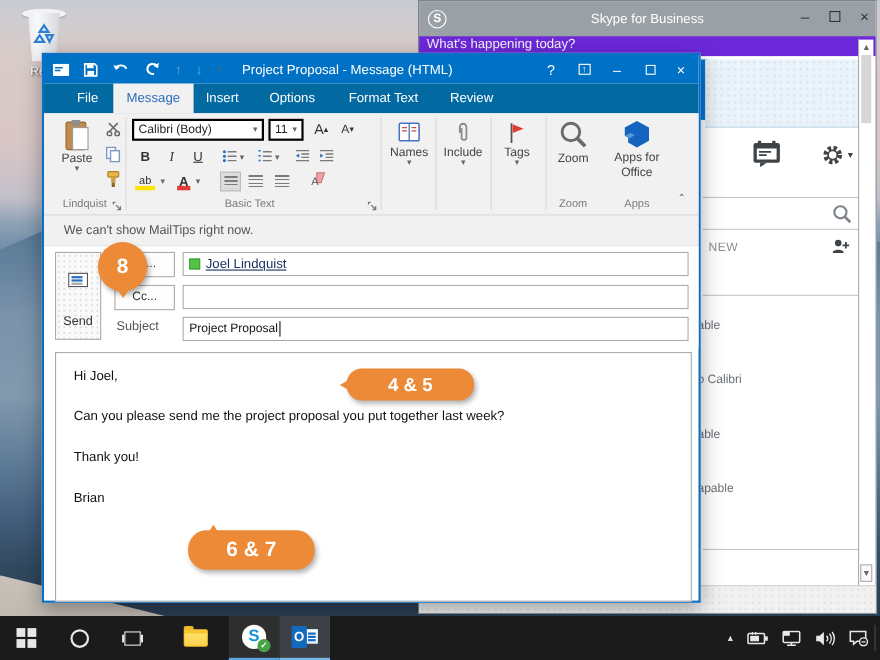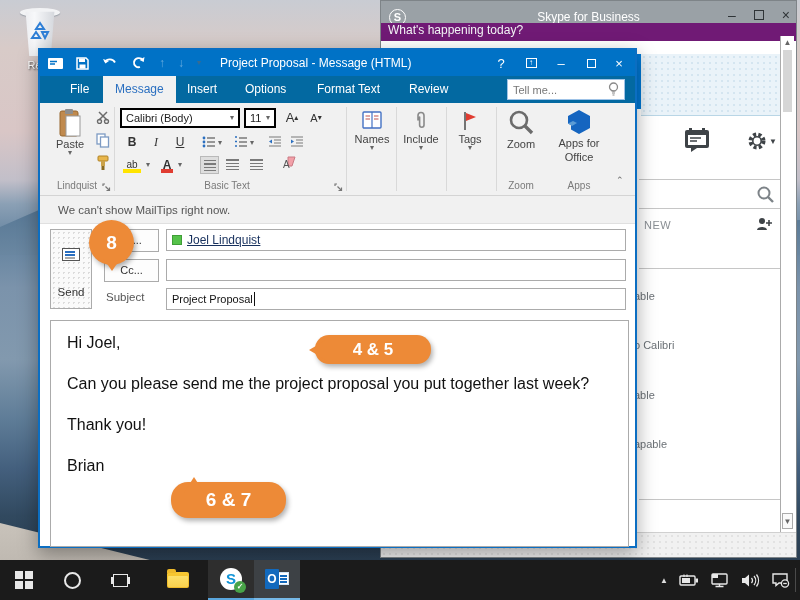--- a/index.html
+++ b/index.html
@@ -27,21 +27,21 @@
   .bin-label { position:absolute; left:-6px; top:53px; width:60px; color:#fff; font-size:11px; text-shadow:1px 1px 2px #333; }
 
   
   #skype { left:380px; top:0; width:417px; height:558px; z-index:10; background:#fff; border:1px solid #7e8488; }
   .sk-titlebar { position:absolute; left:0; top:0; right:0; height:35px; background:#9aa1a6; }
   .sk-ic { position:absolute; left:8px; top:8px; width:17px; height:17px; border:1.5px solid #fff; border-radius:50%; color:#fff; font-size:11px; line-height:14px; text-align:center; font-weight:bold; }
   .sk-title { position:absolute; left:0; right:0; top:9px; text-align:center; color:#fff; font-size:12px; }
   .sk-controls { position:absolute; right:6px; top:6px; display:flex; gap:18px; color:#2f3437; font-size:14px; }
   .sk-controls span { cursor:default; }
   .sk-box { display:inline-block; width:10px; height:10px; border:1.5px solid #2f3437; margin-top:3px; }
-  .sk-status { position:absolute; left:0; top:22px; right:0; height:18px; background:#701a75; color:#f2f4f5; font-size:12px; padding-left:7px; }
+  .sk-status { position:absolute; left:0; top:32px; right:0; height:18px; background:#6d28d9; color:#f2f4f5; font-size:12px; padding-left:7px; }
   .sk-blue { position:absolute; left:0; top:53px; width:262px; height:55px; background:#0078d4; }
   .sk-banner { position:absolute; left:260px; top:53px; width:142px; height:62px; background:#eaf3f9;
     background-image:radial-gradient(circle,#d4e5f0 1px,transparent 1px); background-size:6px 6px;
     border-bottom:1px solid #b9d6e6; }
   .sk-divider { position:absolute; left:258px; width:144px; height:1px; background:#c6c6c6; }
   .sk-new { color:#8a8f94; font-size:11px; letter-spacing:.5px; }
   .sk-contact { position:absolute; left:253px; color:#6b7176; font-size:11px; }
   .sk-scroll { position:absolute; right:2px; top:35px; width:14px; height:497px; background:#fff; border-left:1px solid #ababab; }
   .sk-scroll .up { position:absolute; top:2px; left:0; right:0; text-align:center; color:#666; font-size:8px; }
   .sk-scroll .dn { position:absolute; bottom:4px; left:1px; right:1px; text-align:center; color:#666; font-size:8px; border:1px solid #ababab; background:#fafafa; height:16px; line-height:15px; }
@@ -85,21 +85,21 @@
   .send-env { position:absolute; left:11px; top:18px; width:18px; height:13px; border:1.4px solid #555; background:#fff; }
   .send-env::after { content:""; position:absolute; left:2px; top:2px; width:10px; height:1.5px; background:#2a6fc0; box-shadow:0 3px 0 #2a6fc0, 0 6px 0 #aaa; }
   .send-lbl { position:absolute; left:0; right:0; bottom:10px; text-align:center; font-size:11.5px; color:#333; }
   .addr-btn { position:absolute; left:64px; width:55px; height:23px; border:1px solid #ababab; background:#fdfdfd; font-size:11px; color:#333; text-align:center; line-height:21px; }
   .addr-field { position:absolute; left:126px; right:9px; height:22px; border:1px solid #ababab; background:#fff; font-size:11px; display:flex; align-items:center; padding:0 5px; }
   .presence { width:10px; height:10px; background:#55c24a; border:1px solid #3f9e37; margin-right:5px; }
   .addr-name { color:#17305d; text-decoration:underline; font-size:12px; }
   .subj-lbl { position:absolute; left:66px; top:67px; font-size:11.5px; color:#555; }
   .cursorbar { width:1px; height:14px; background:#111; margin-left:1px; }
 
-  .ol-body { position:absolute; left:10px; top:270px; width:579px; height:227px; background:#fff; border:1px solid #ababab; padding:13px 16px; font-size:16px; color:#111; }
+  .ol-body { position:absolute; left:10px; top:270px; width:579px; height:227px; background:#fff; border:1px solid #ababab; padding:13px 16px; font-size:12px; color:#111; }
   .ol-body p { margin:0 0 23px 0; }
 
   
   .co { position:absolute; z-index:35; color:#fff; font-weight:bold; font-family:"Liberation Sans",sans-serif; }
   #co8 { left:49px; top:170px; width:45px; height:45px; background:#ed8a37; border-radius:50%; text-align:center; line-height:45px; font-size:19px; box-shadow:2px 3px 5px rgba(0,0,0,.3); }
   #co8::after { content:""; position:absolute; left:14px; top:38px; border:9px solid transparent; border-top:13px solid #ed8a37; }
   #co45 { left:275px; top:285px; width:116px; height:29px; background:#ed8a37; border-radius:14px; text-align:center; line-height:29px; font-size:17px; box-shadow:2px 3px 5px rgba(0,0,0,.3); }
   #co45::before { content:""; position:absolute; left:-16px; top:5px; border:10px solid transparent; border-right:17px solid #ed8a37; }
   #co67 { left:131px; top:432px; width:115px; height:36px; background:#ed8a37; border-radius:17px; text-align:center; line-height:36px; font-size:19px; box-shadow:2px 3px 5px rgba(0,0,0,.3); }
   #co67::before { content:""; position:absolute; left:12px; top:-16px; border:11px solid transparent; border-bottom:17px solid #ed8a37; }
@@ -237,27 +237,20 @@
     <div class="ol-ctrl" style="right:2px">×</div>
   </div>
 
   <div class="ol-tabs">
     <div class="tab" style="left:18px">File</div>
     <div class="tab active" style="left:63px">Message</div>
     <div class="tab" style="left:135px">Insert</div>
     <div class="tab" style="left:193px">Options</div>
     <div class="tab" style="left:265px">Format Text</div>
     <div class="tab" style="left:357px">Review</div>
-    <div class="tellme">
-      <span>Tell me...</span>
-      <svg width="11" height="15" viewBox="0 0 11 15">
-        <circle cx="5.5" cy="5" r="4" fill="none" stroke="#8a8a8a" stroke-width="1.3"></circle>
-        <path d="M3.5 9 H7.5 M4 11 H7 M4.5 13 H6.5" stroke="#8a8a8a" stroke-width="1.2"></path>
-      </svg>
-    </div>
   </div>
 
   <div class="ol-ribbon">
 
     <div class="rbtn" style="left:10px;top:5px;width:40px">
       <svg width="24" height="30" viewBox="0 0 24 30">
         <rect x="2" y="3" width="18" height="25" rx="2" fill="#c08a4e" stroke="#96672f" stroke-width="1"></rect>
         <rect x="7" y="1" width="8" height="5" rx="1" fill="#8e8e8e"></rect>
         <rect x="8" y="8" width="14" height="20" fill="#fff" stroke="#9a9a9a" stroke-width="1"></rect>
       </svg>

